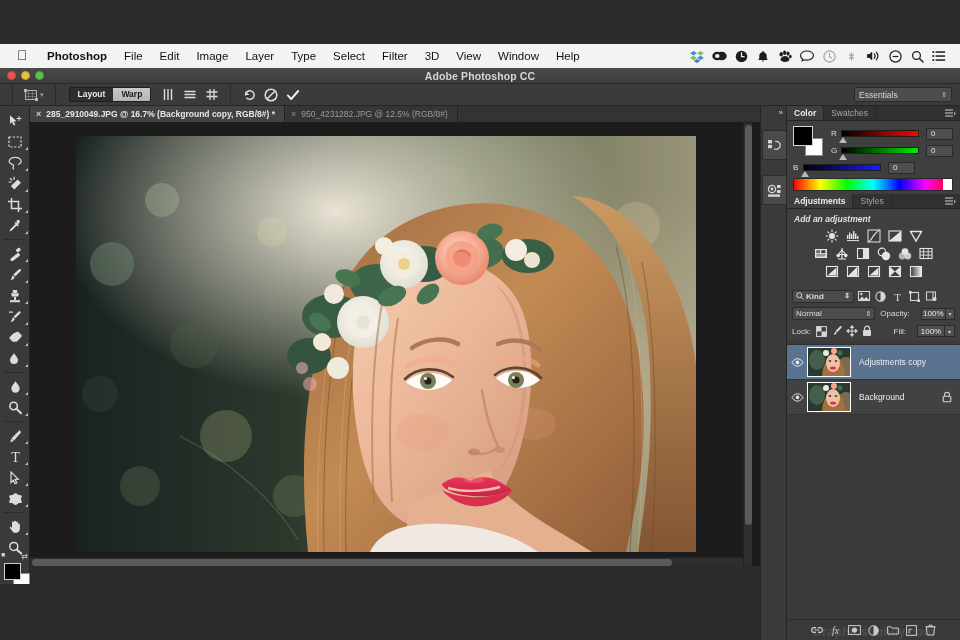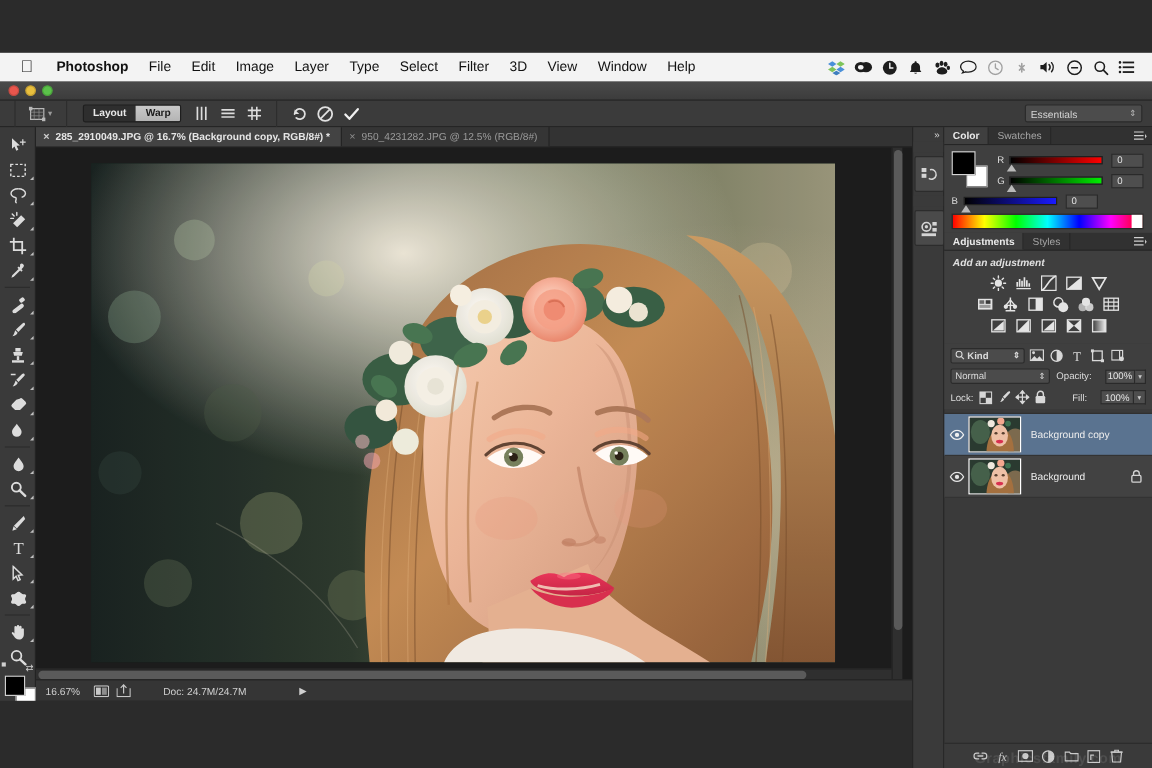--- a/index.html
+++ b/index.html
@@ -368,20 +368,21 @@
       </div>
     </div>
   </div>
 
   <div class="titlebar">
     <div class="traffic">
       <div class="tl r"></div>
       <div class="tl y"></div>
       <div class="tl g"></div>
     </div>
+    <div class="app-title">Adobe Photoshop CC</div>
   </div>
 
   <div class="optionsbar">
     <div class="ob-sep"></div>
     <div class="ob-icon">
       <svg width="14" height="14" viewBox="0 0 14 14">
         <path d="M1.5 2.5h11v9h-11z" fill="none" stroke="#b8b8b8" stroke-width="1"></path>
         <path d="M1.5 5.5h11M1.5 8.5h11M4.5 2.5v9M8.5 2.5v9" stroke="#8e8e8e" stroke-width=".6"></path>
         <rect x="0" y="1" width="3" height="3" fill="#b8b8b8"></rect>
         <rect x="11" y="10" width="3" height="3" fill="#b8b8b8"></rect>
@@ -762,38 +763,20 @@
       </svg>
     </div>
   </div>
   <div class="vbar">
       <i></i>
     </div>
   <div class="hbar">
       <i></i>
     </div>
 
-  <div class="statusbar">
-    <div class="zoom">16.67%</div>
-    <div class="sb-ic">
-      <svg width="13" height="10" viewBox="0 0 13 10">
-          <rect x="0.5" y="0.5" width="12" height="9" rx="1" fill="none" stroke="#c8c8c8"></rect>
-          <rect x="2" y="2" width="4" height="6" fill="#c8c8c8"></rect>
-          <rect x="7" y="2" width="4" height="6" fill="#8e8e8e"></rect>
-        </svg>
-    </div>
-    <div class="sb-ic">
-      <svg width="12" height="11" viewBox="0 0 12 11">
-          <path d="M0.5 3.5v7h11v-7" fill="none" stroke="#c8c8c8"></path>
-          <path d="M6 8V1M3.6 3.2 6 0.7l2.4 2.5" fill="none" stroke="#c8c8c8"></path>
-        </svg>
-    </div>
-    <div class="doc">Doc: 24.7M/24.7M</div>
-    <div class="tri">▶</div>
-  </div>
   <div class="statusbar2"></div>
   <div class="bottomfill"></div>
 
   <div class="dockstrip">
     <div class="ds-head">»</div>
     <div class="ds-lbl"></div>
     <div class="ds-btn">
       <svg width="15" height="15" viewBox="0 0 15 15">
           <rect x="1" y="2" width="4" height="3.4" fill="#d5d5d5"></rect>
           <rect x="1" y="6.8" width="4" height="3.4" fill="#d5d5d5"></rect>
@@ -1082,21 +1065,21 @@
             <path d="M14 30c0-12 5-21 12-21s11 9 11 21z" fill="#a4703f"></path>
             <ellipse cx="25" cy="15" rx="7" ry="9" fill="#eec0a6"></ellipse>
             <ellipse cx="22" cy="13" rx="1.3" ry="1" fill="#5a4030"></ellipse>
             <ellipse cx="28" cy="13" rx="1.3" ry="1" fill="#5a4030"></ellipse>
             <ellipse cx="25" cy="20" rx="3" ry="1.5" fill="#d8304f"></ellipse>
             <circle cx="18" cy="5" r="3" fill="#f0e9de"></circle>
             <circle cx="26" cy="3" r="3" fill="#f4a88f"></circle>
             <circle cx="32" cy="5" r="2.4" fill="#3f7352"></circle>
           </svg>
         </div>
-        <div class="lname">Background copy</div>
+        <div class="lname">Adjustments copy</div>
       </div>
       <div class="layer">
         <div class="eye">
           <svg width="13" height="9" viewBox="0 0 13 9">
               <path d="M6.5 0.7C3.2 0.7 1 4.4 1 4.4s2.2 3.8 5.5 3.8S12 4.4 12 4.4 9.8 0.7 6.5 0.7z" fill="none" stroke="#e4e4e4" stroke-width="1"></path>
               <circle cx="6.5" cy="4.4" r="1.8" fill="#e4e4e4"></circle>
             </svg>
         </div>
         <div class="thumb">
           <svg width="44" height="30" viewBox="0 0 44 30" preserveAspectRatio="none">

